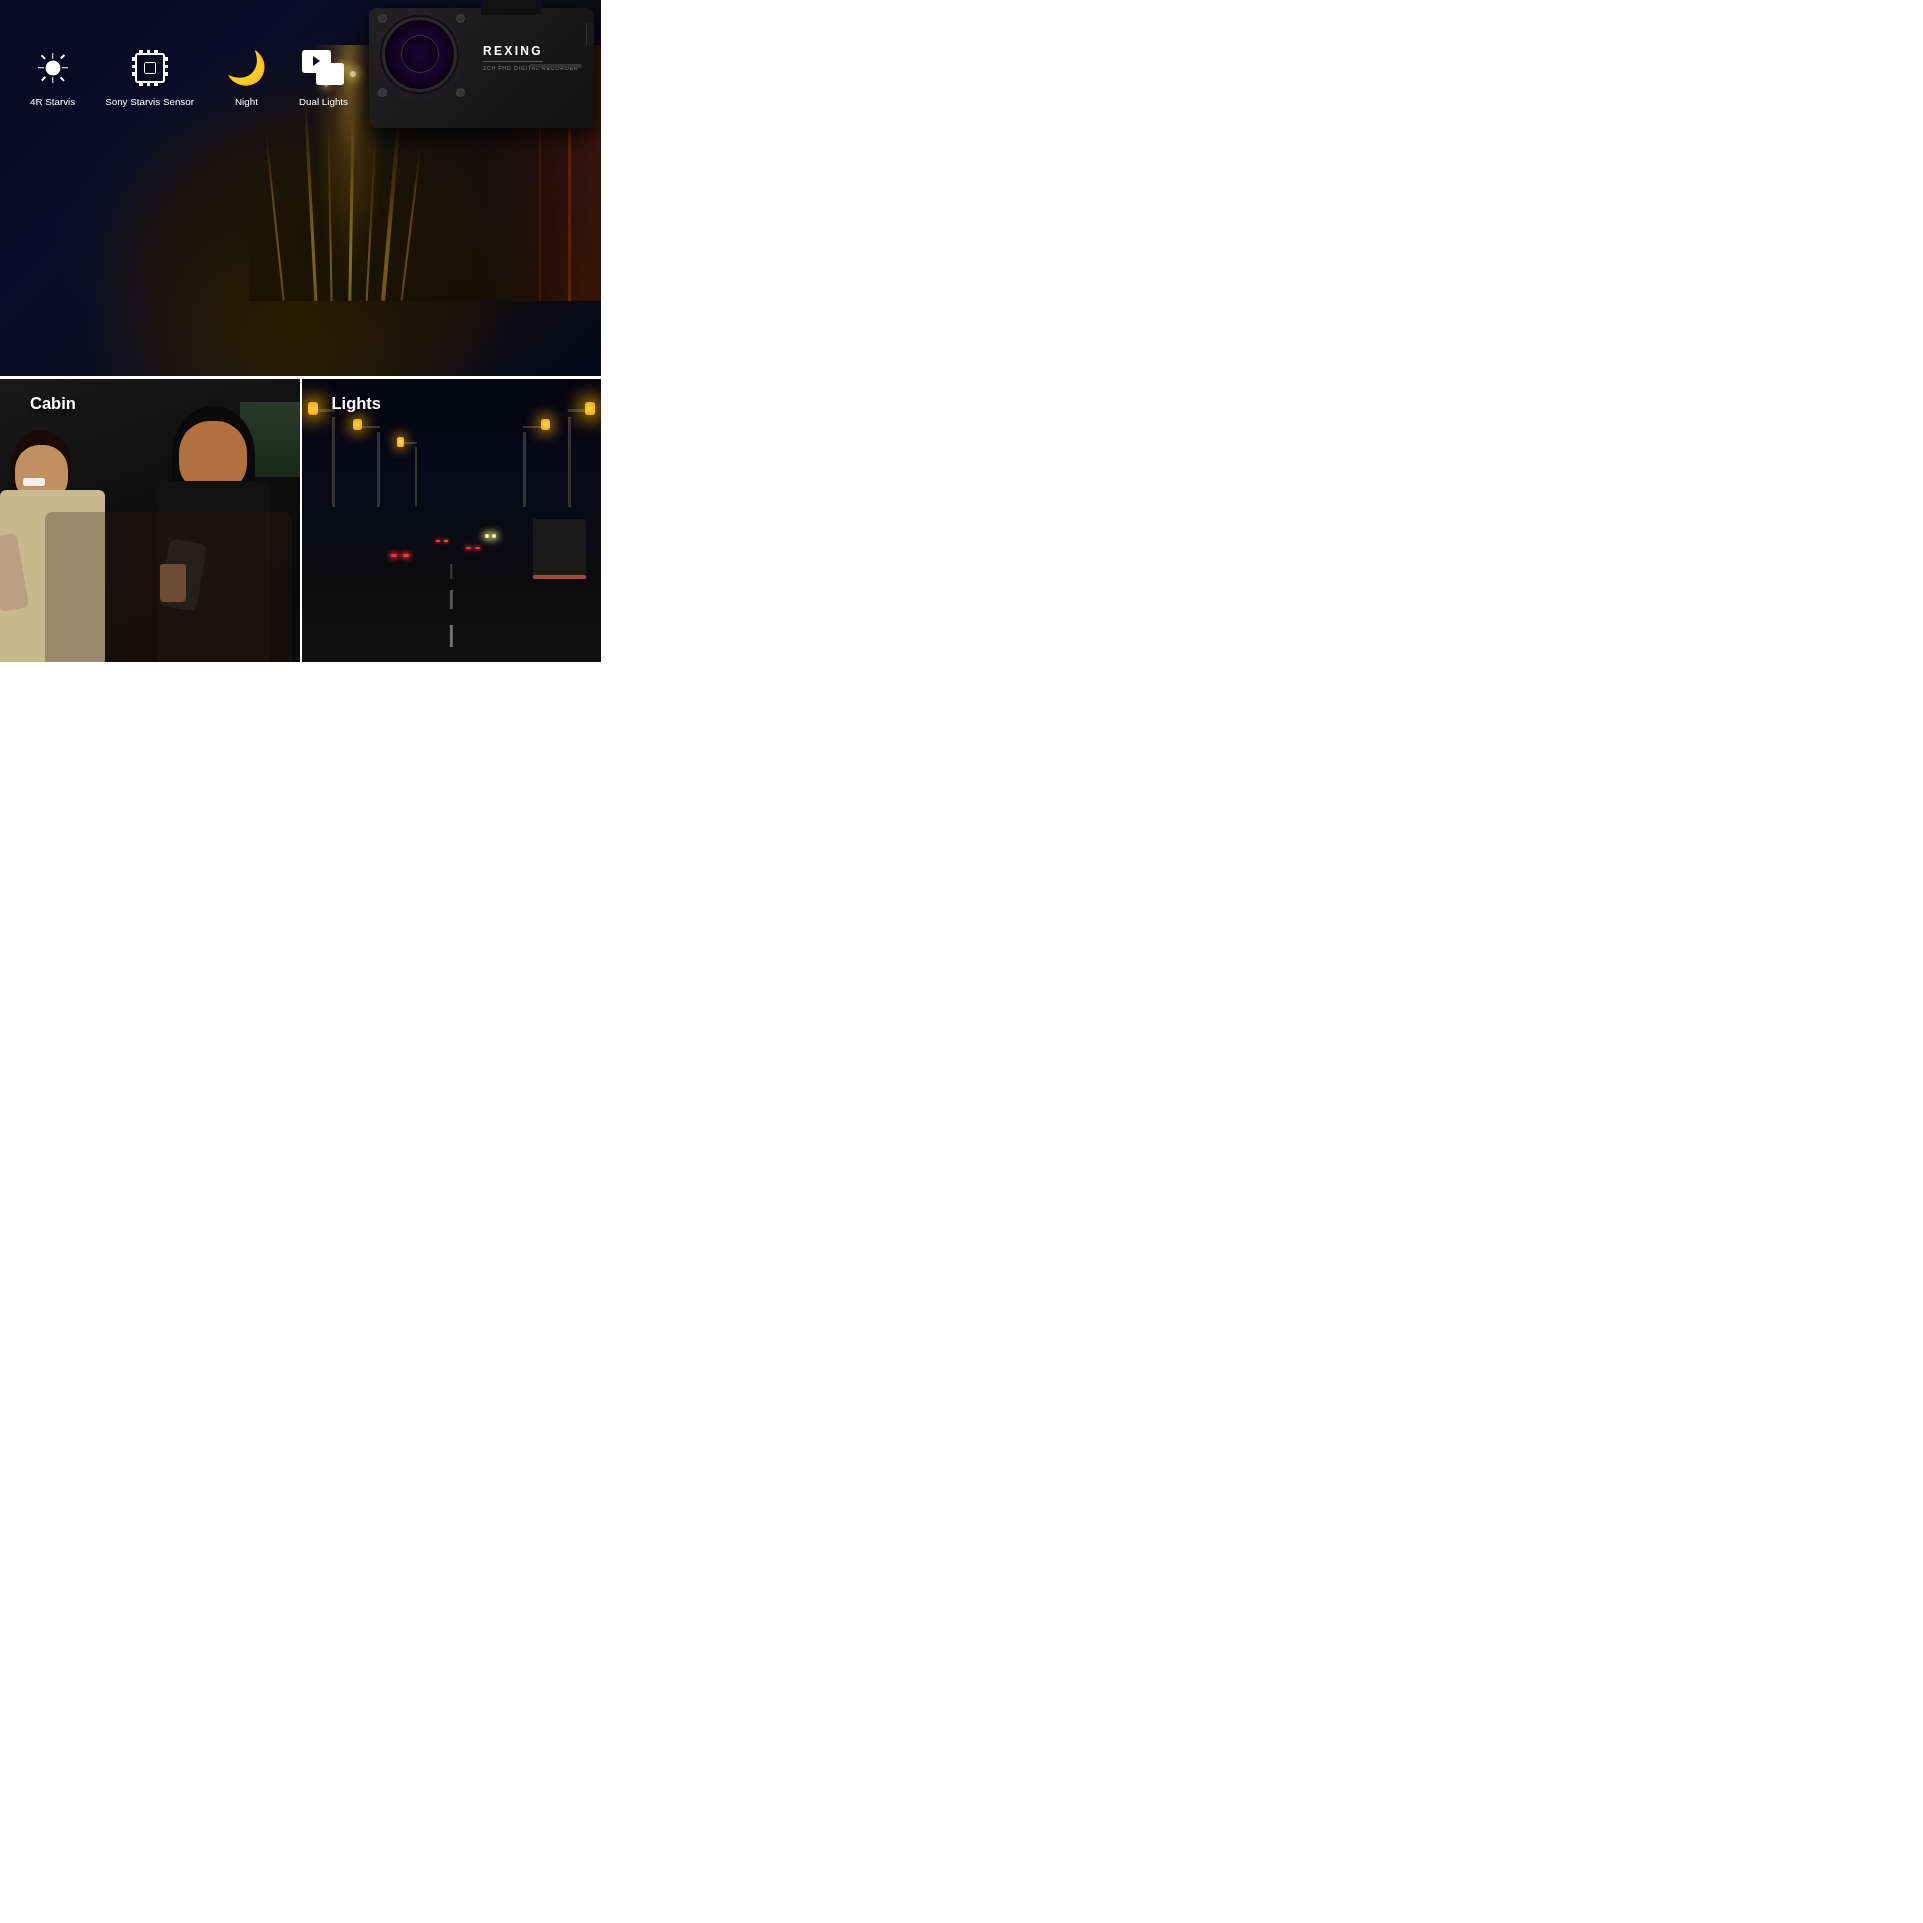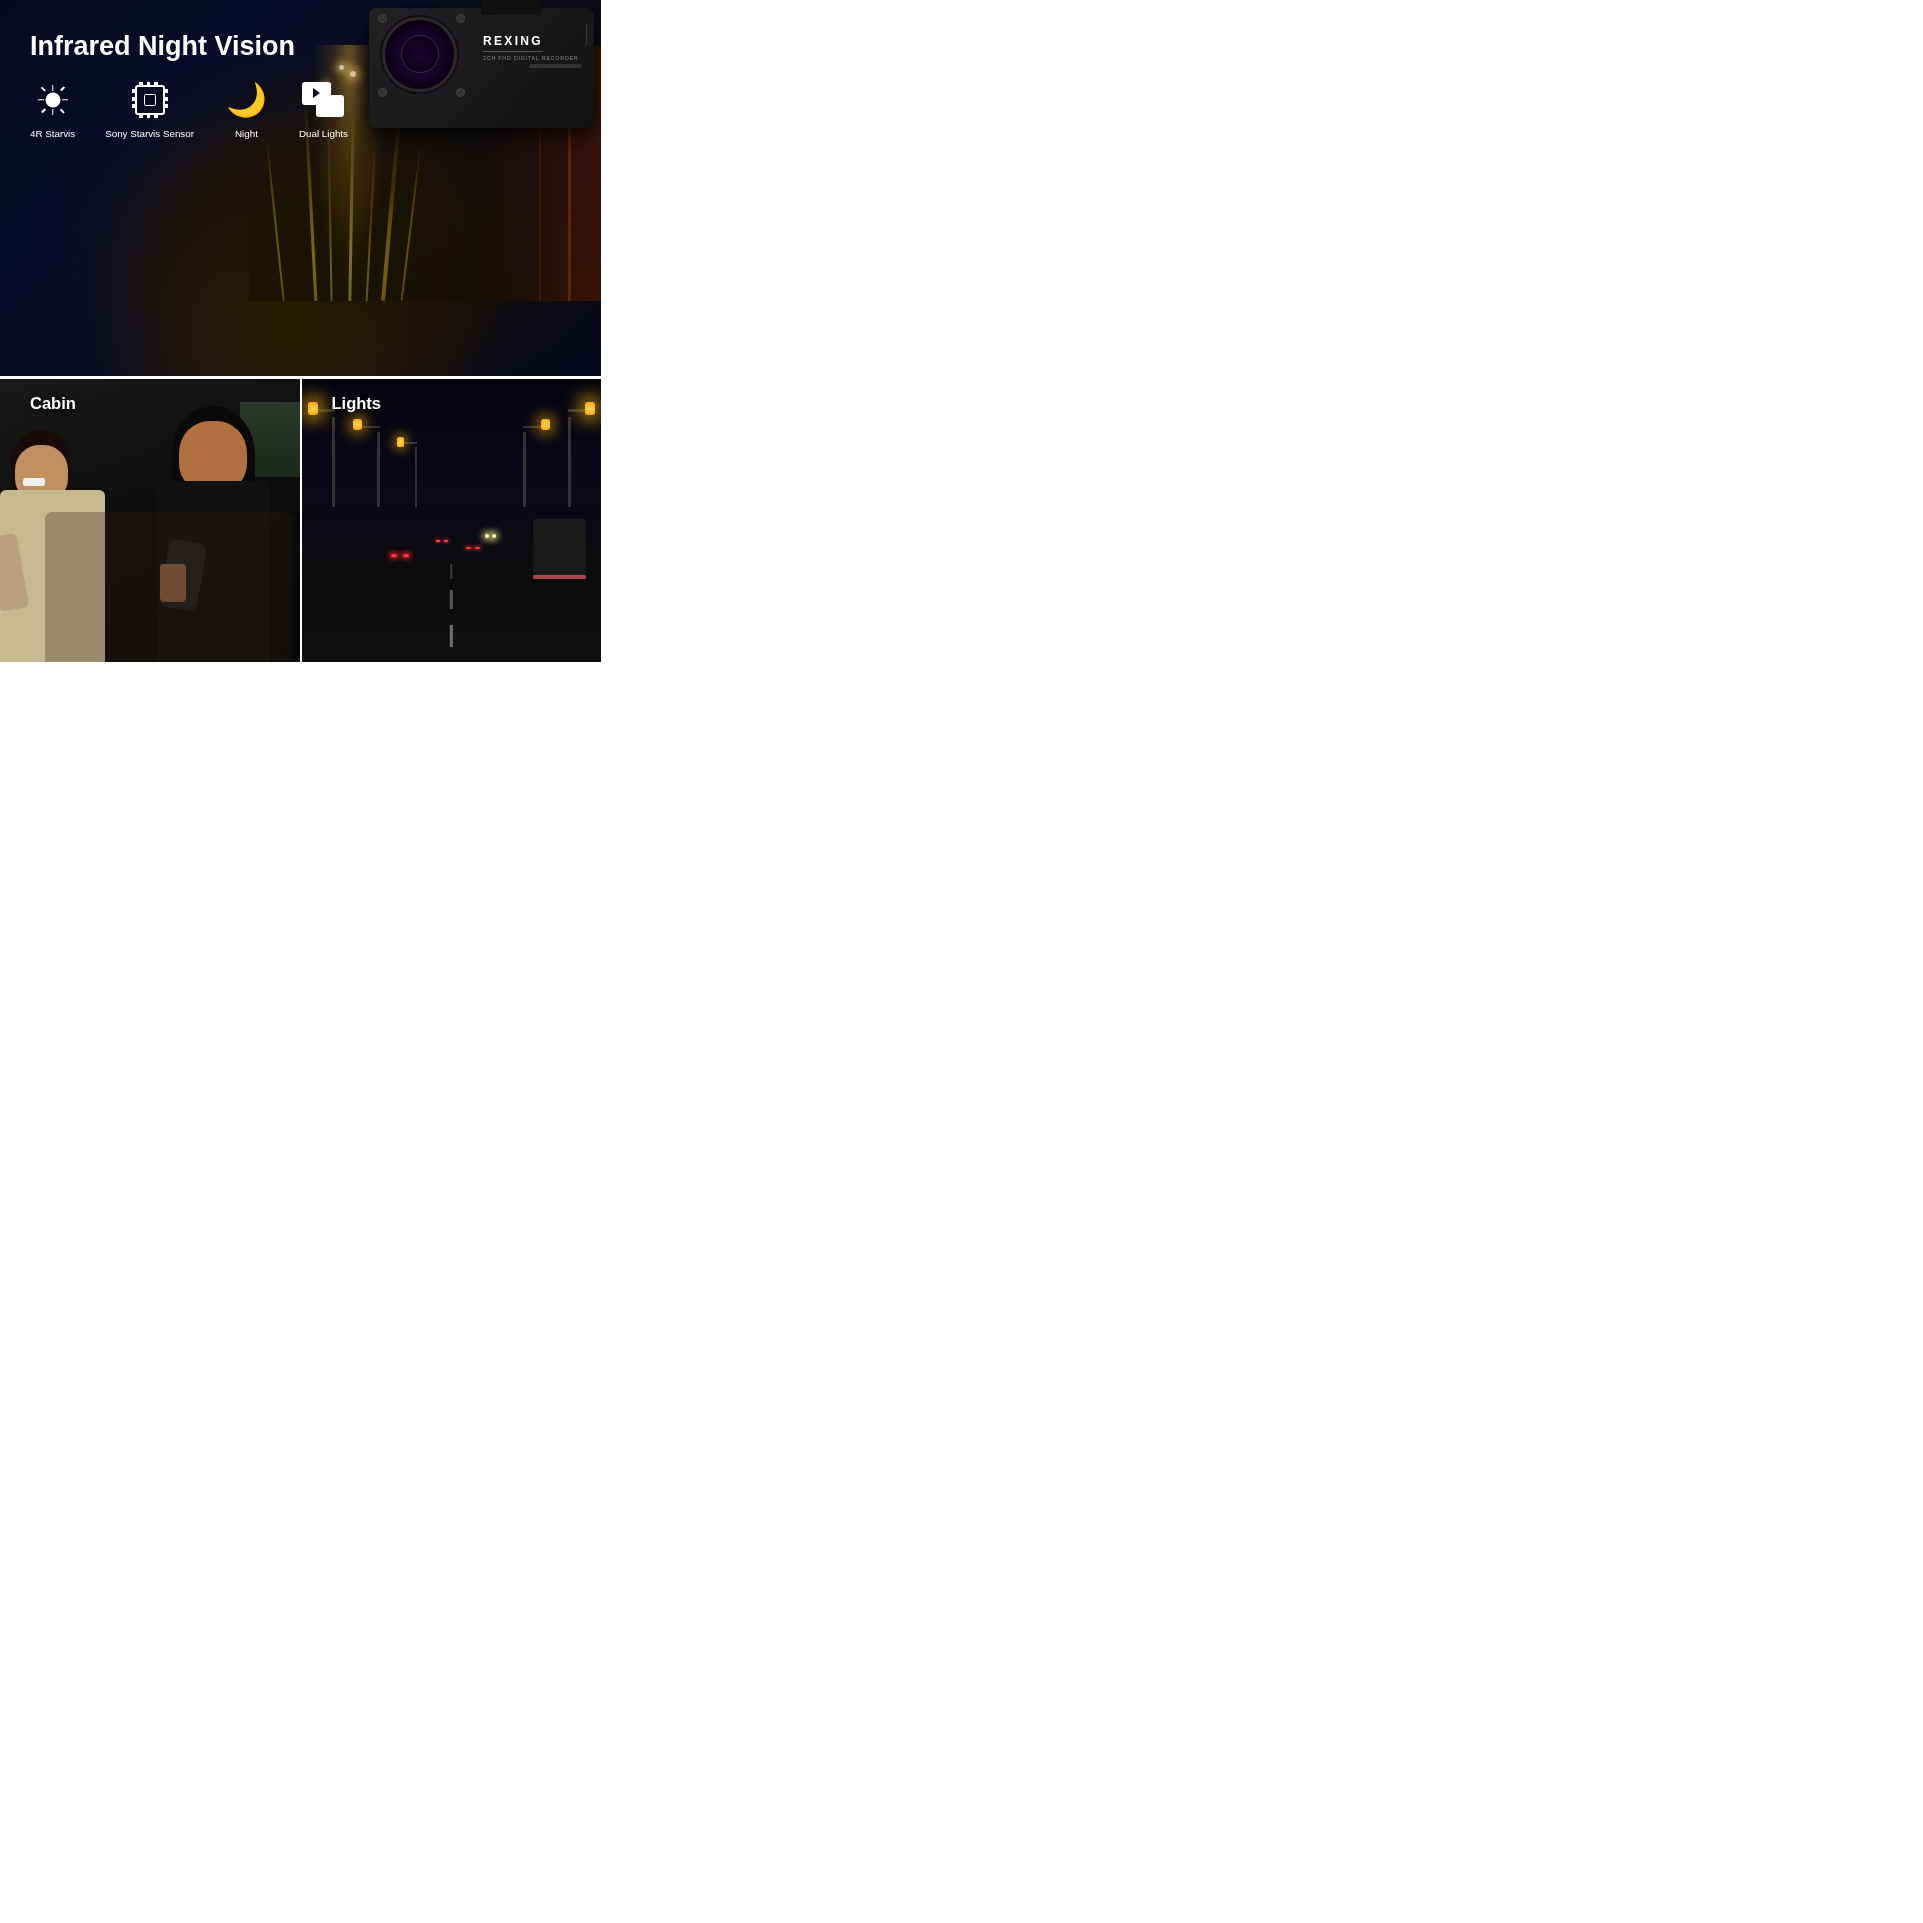--- a/index.html
+++ b/index.html
@@ -175,36 +175,35 @@
 
       <div style="position:absolute;left:13.5px;top:9px;width:75px;height:75px;border-radius:50%;background:radial-gradient(circle,#0a0015 0%,#1a0530 40%,#0d0015 70%,#080808 100%);border:3.8px solid #2a2a2a;box-shadow:0 0 0 2.3px #111,0 0 15px rgba(120,40,160,0.2);">
         <div style="width:38px;height:38px;border-radius:50%;background:radial-gradient(circle,#1a0530 0%,#0a0015 100%);border:1.5px solid #333;position:absolute;top:50%;left:50%;transform:translate(-50%,-50%);"></div>
       </div>
 
       <div style="position:absolute;left:9px;top:6px;width:9px;height:9px;border-radius:50%;background:#333;border:0.8px solid #444;"></div>
       <div style="position:absolute;left:87px;top:6px;width:9px;height:9px;border-radius:50%;background:#333;border:0.8px solid #444;"></div>
       <div style="position:absolute;left:9px;top:80px;width:9px;height:9px;border-radius:50%;background:#333;border:0.8px solid #444;"></div>
       <div style="position:absolute;left:87px;top:80px;width:9px;height:9px;border-radius:50%;background:#333;border:0.8px solid #444;"></div>
 
-      <div style="position:absolute;right:15px;top:26px;">
+      <div style="position:absolute;right:15px;top:36px;">
         <div style="color:#fff;font-size:12px;font-weight:bold;letter-spacing:2.3px;">REXING</div>
         <div style="width:60px;height:1.5px;background:#555;margin:3px 0;"></div>
         <div style="color:#888;font-size:5.3px;letter-spacing:0.8px;">2CH FHD DIGITAL RECORDER</div>
       </div>
 
       <div style="position:absolute;right:11.3px;top:56px;width:53px;height:4.5px;background:#333;border-radius:2.3px;"></div>
 
       <div style="position:absolute;right:0;top:15px;width:7.5px;height:22.5px;background:#1a1a1a;border-radius:0 3px 3px 0;border-left:0.8px solid #333;"></div>
     </div>
 
     <div style="position:absolute;right:60px;top:0;width:60px;height:15px;background:#111;border-radius:3px 3px 0 0;"></div>
   </div>
 
   <div class="top-content">
-    <h1 class="main-title">Infrared Night Vision</h1>
   </div>
 
   <div class="features-row">
 
     <div class="feature-item">
       <div class="feature-icon">
         <div style="position:relative;width:33px;height:33px;">
           <div style="position:absolute;top:50%;left:50%;transform:translate(-50%,-50%);width:15px;height:15px;border-radius:50%;background:white;"></div>
 
           <div style="position:absolute;top:1.5px;left:50%;transform:translateX(-50%);width:1.5px;height:6px;background:white;"></div>

